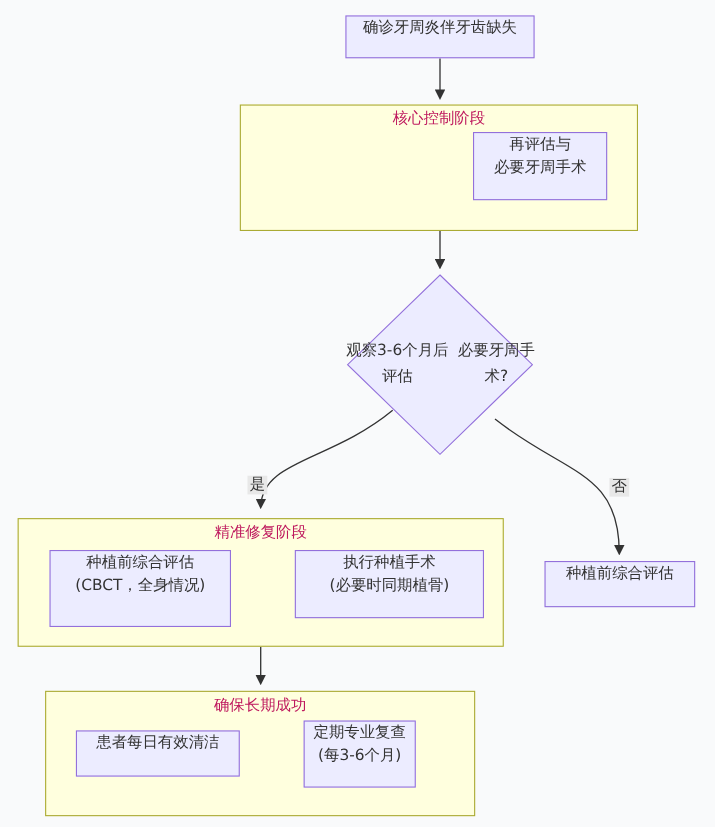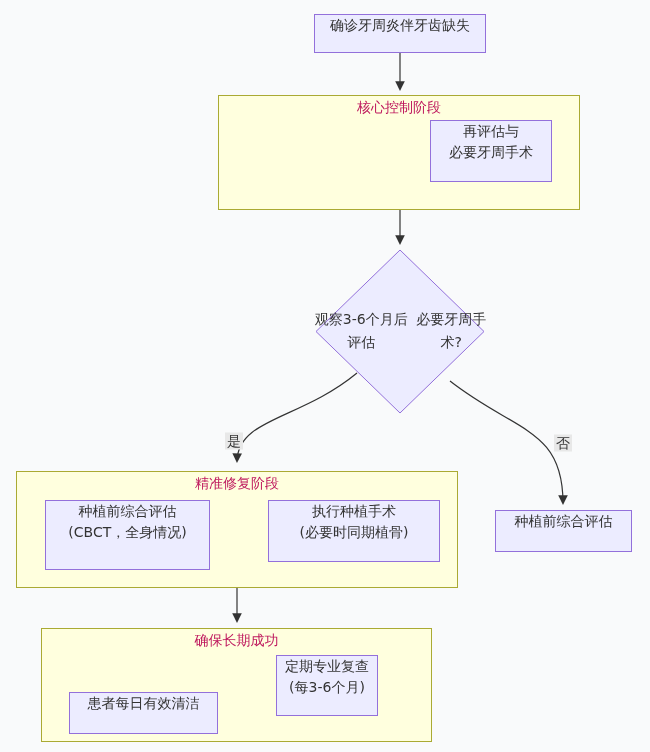--- a/index.html
+++ b/index.html
@@ -103,21 +103,21 @@
     <span class="line">(必要时同期植骨)</span>
   </div>
 
   <div class="node" style="left:495px;top:510px;width:137px;height:42px;">
     <span class="line">种植前综合评估</span>
   </div>
 
   <div class="cluster" style="left:41px;top:628px;width:391px;height:114px;">
     <div class="cluster-title">确保长期成功</div>
   </div>
-  <div class="node" style="left:69px;top:692px;width:149px;height:42px;">
+  <div class="node" style="left:69px;top:664px;width:149px;height:42px;">
     <span class="line">患者每日有效清洁</span>
   </div>
   <div class="node" style="left:276px;top:655px;width:102px;height:61px;">
     <span class="line">定期专业复查</span>
     <span class="line">(每3-6个月)</span>
   </div>
 
 </div>
 
 </body></html>

